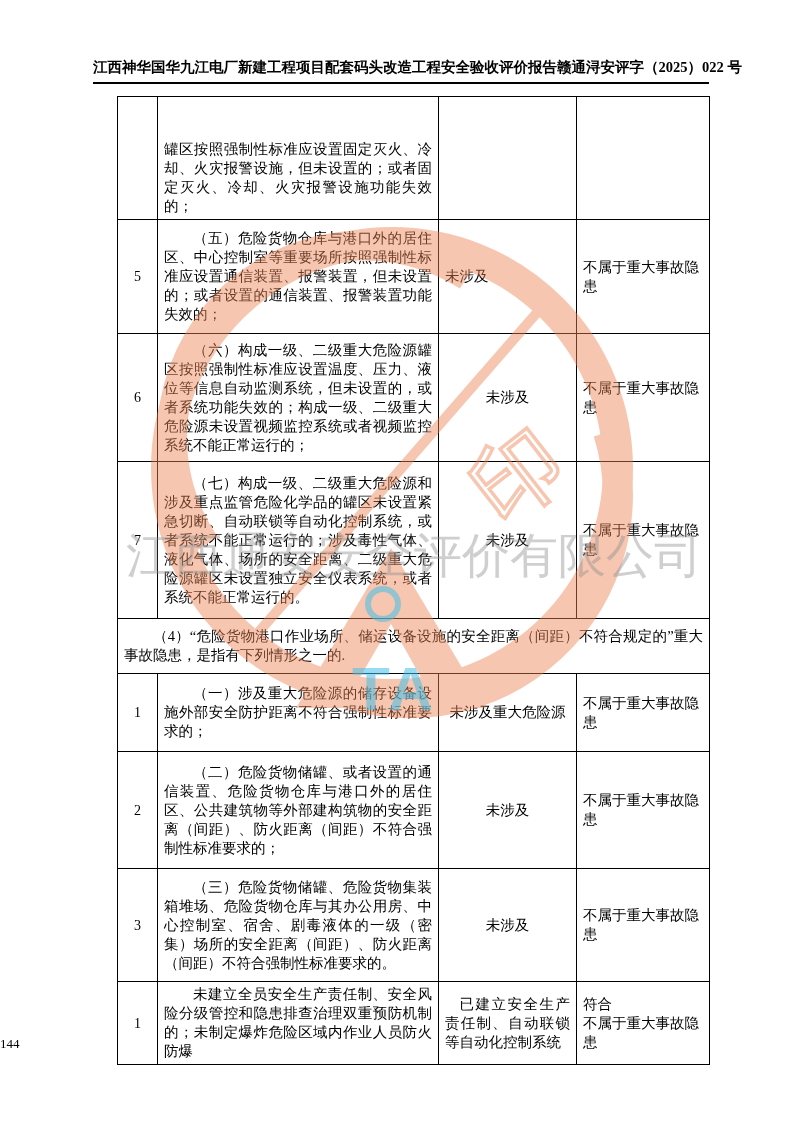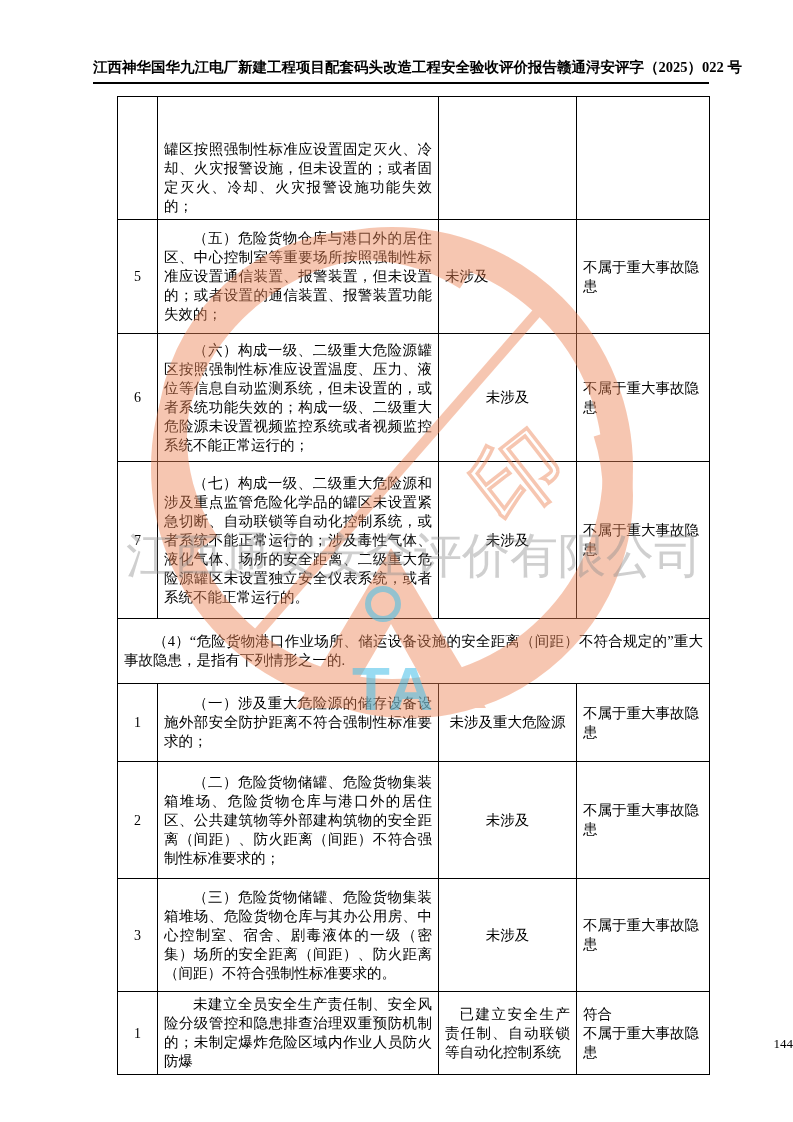--- a/index.html
+++ b/index.html
@@ -29,21 +29,21 @@
   td.desc .p{text-indent:2em;}
   td.desc .noindent{text-indent:0;margin-top:40px;}
   td.status{text-align:center;}
   td.status.left{text-align:left;}
   td.status .jp{text-align:justify;text-indent:1em;}
   td.result{text-align:left;padding:3px 4px;margin-left:29px;}
   td.section{text-align:justify;padding:4px 5px;}
   td.section .p{text-indent:2em;}
   
   .pageno{
-    position:absolute;left:0;top:1036px;width:793px;text-align:right;
+    position:absolute;left:0;top:1036px;width:793px;text-align:left;
     font-size:13px;
   }
   
   .wm{
     position:absolute;left:0;top:0;width:793px;height:1122px;
     pointer-events:none;z-index:5;
   }
   .wm svg{display:block;}
 </style>
 </head>
@@ -89,37 +89,37 @@
         <td class="result">不属于重大事故隐患</td>
       </tr>
       <tr style="height:157px">
         <td class="num">7</td>
         <td class="desc">
             <div class="p">（七）构成一级、二级重大危险源和涉及重点监管危险化学品的罐区未设置紧急切断、自动联锁等自动化控制系统，或者系统不能正常运行的；涉及毒性气体、液化气体、场所的安全距离、二级重大危险源罐区未设置独立安全仪表系统，或者系统不能正常运行的。</div>
           </td>
         <td class="status">未涉及</td>
         <td class="result">不属于重大事故隐患</td>
       </tr>
-      <tr style="height:65px">
+      <tr style="height:55px">
         <td class="section" colspan="4">
             <div class="p">（4）“危险货物港口作业场所、储运设备设施的安全距离（间距）不符合规定的”重大事故隐患，是指有下列情形之一的.</div>
           </td>
       </tr>
       <tr style="height:78px">
         <td class="num">1</td>
         <td class="desc">
             <div class="p">（一）涉及重大危险源的储存设备设施外部安全防护距离不符合强制性标准要求的；</div>
           </td>
         <td class="status">未涉及重大危险源</td>
         <td class="result">不属于重大事故隐患</td>
       </tr>
       <tr style="height:117px">
         <td class="num">2</td>
         <td class="desc">
-            <div class="p">（二）危险货物储罐、危险货物集装箱堆场、危险货物仓库与港口外的居住区、公共建筑物等外部建构筑物的安全距离（间距）、防火距离（间距）不符合强制性标准要求的；</div>
+            <div class="p">（二）危险货物储罐、或者设置的通信装置、危险货物仓库与港口外的居住区、公共建筑物等外部建构筑物的安全距离（间距）、防火距离（间距）不符合强制性标准要求的；</div>
           </td>
         <td class="status">未涉及</td>
         <td class="result">不属于重大事故隐患</td>
       </tr>
       <tr style="height:113px">
         <td class="num">3</td>
         <td class="desc">
             <div class="p">（三）危险货物储罐、危险货物集装箱堆场、危险货物仓库与其办公用房、中心控制室、宿舍、剧毒液体的一级（密集）场所的安全距离（间距）、防火距离（间距）不符合强制性标准要求的。</div>
           </td>
         <td class="status">未涉及</td>

